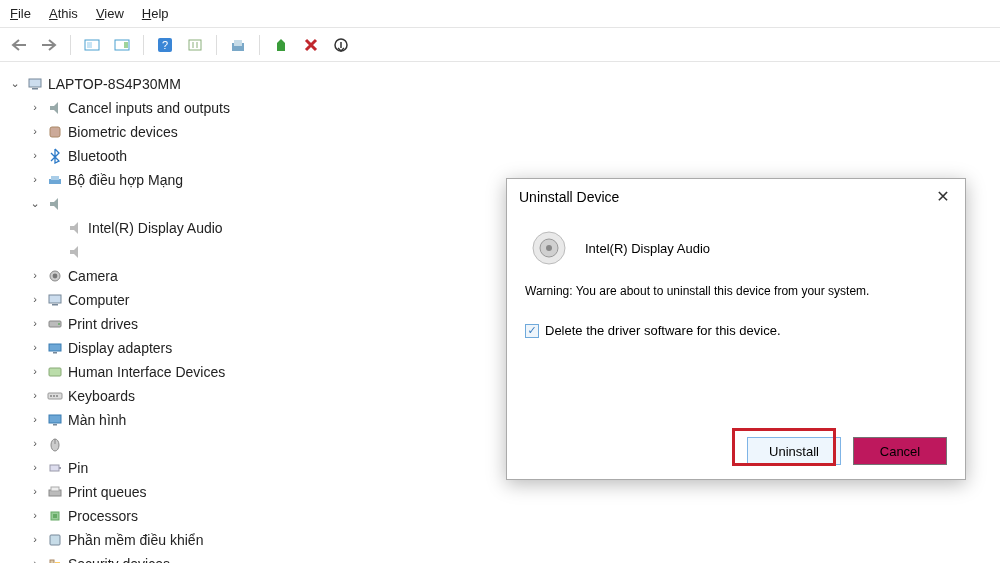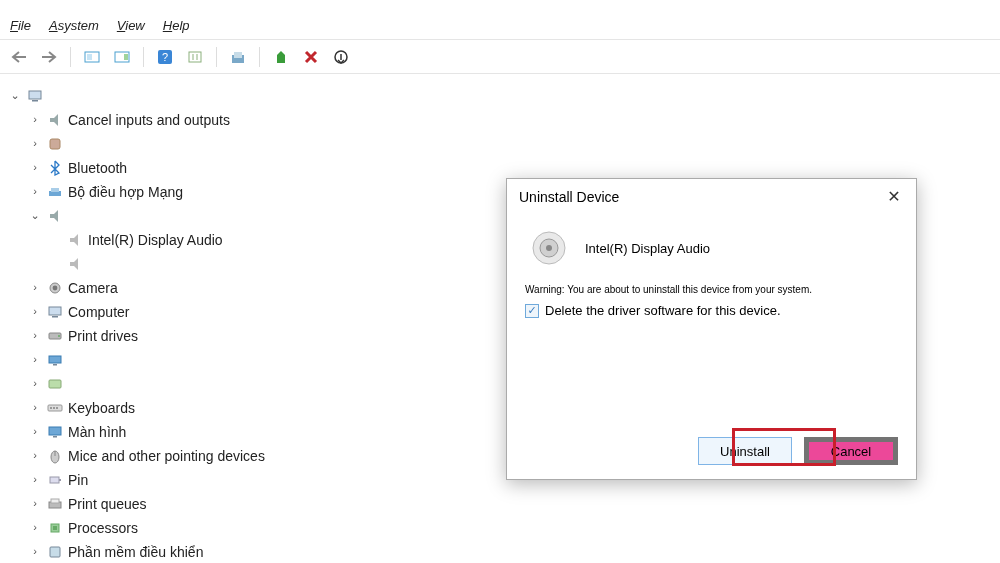--- a/index.html
+++ b/index.html
@@ -8,25 +8,24 @@
       font-size: 13px;
       background: #fff;
       width: 1000px;
       height: 563px;
       overflow: hidden;
       position: relative;
     }
     .menubar {
       display: flex;
       gap: 18px;
-      padding: 18px 10px 6px 10px;
+      padding: 6px 10px 6px 10px;
       border-bottom: 1px solid #e5e5e5;
       font-size: 13px;
       color: #222;
-      font-style: italic;
     }
     .menubar span { cursor: default; }
     .menubar span u { text-decoration: underline; }
     .toolbar {
       display: flex;
       align-items: center;
       gap: 8px;
       padding: 4px 8px;
       border-bottom: 1px solid #e5e5e5;
       height: 34px;
@@ -59,21 +58,21 @@
     .node-icon {
       width: 18px; height: 18px;
       display: inline-flex; align-items: center; justify-content: center;
     }
     .indent-1 { padding-left: 20px; }
     .indent-2 { padding-left: 40px; }
 
     .dialog {
       position: absolute;
       left: 506px; top: 178px;
-      width: 411px; height: 302px;
+      width: 460px; height: 302px;
       border: 1px solid #aaa;
       background: #fff;
       box-shadow: 0 4px 18px rgba(0,0,0,0.28);
       font-size: 13px;
     }
     .dlg-title {
       display: flex; justify-content: space-between; align-items: center;
       padding: 8px 12px;
       font-size: 14px;
     }
@@ -81,57 +80,57 @@
       font-size: 16px; color: #333; cursor: default; width: 20px; text-align: center;
     }
     .dlg-body { padding: 8px 18px; }
     .dlg-icon-row {
       display: flex; align-items: center; gap: 18px;
       padding: 8px 0 18px 6px;
     }
     .speaker-icon {
       width: 36px; height: 36px;
     }
-    .dlg-warning { font-size: 10px; margin-bottom: 8px; }
+    .dlg-warning { font-size: 12px; margin-bottom: 25px; }
     .dlg-check { display: flex; align-items: center; gap: 6px; font-size: 13px; }
     .dlg-check .checkbox {
       width: 14px; height: 14px; border: 1px solid #6fa9db;
       background: #eef5fb;
       display: inline-flex; align-items: center; justify-content: center;
       color: #3a7dc0; font-size: 11px; line-height: 1;
     }
     .dlg-buttons {
       position: absolute;
       bottom: 14px; right: 18px;
       display: flex; gap: 12px;
     }
     .dlg-btn {
       width: 94px; height: 28px;
       display: inline-flex; align-items: center; justify-content: center;
-      background: #ec4899;
-      border: 5px solid #737373;
+      background: #be185d;
+      border: 1px solid #737373;
       font-size: 13px;
       cursor: default;
     }
     .dlg-btn.primary {
       border: 1px solid #7fb4e6;
       background: #eef6fd;
     }
     .highlight-red {
       position: absolute;
       border: 3px solid #c81f2a;
       pointer-events: none;
     }
   </style>
 </head>
 <body>
 
 <div class="menubar">
   <span><u>F</u><span>ile</span></span>
-  <span><u>A</u><span>system</span></span>
+  <span><u>A</u><span>this</span></span>
   <span><u>V</u><span>iew</span></span>
   <span><u>H</u><span>elp</span></span>
 </div>
 
 <div class="toolbar">
   <span class="tb-btn">
     <svg width="16" height="14" viewBox="0 0 16 14">
         <path d="M8 2 L2 7 L8 12 M2 7 H15" stroke="#888" stroke-width="2" fill="none"></path>
       </svg>
   </span>
@@ -194,38 +193,40 @@
 
 <div class="tree">
   <div class="tree-row">
     <span class="toggle">⌄</span>
     <span class="node-icon">
       <svg width="16" height="16" viewBox="0 0 16 16">
           <rect x="2" y="3" width="12" height="8" fill="#cde" stroke="#789"></rect>
           <rect x="5" y="12" width="6" height="1.5" fill="#789"></rect>
         </svg>
     </span>
+    <span>LAPTOP-8S4P30MM</span>
   </div>
   <div id="tree-children">
       <div class="tree-row indent-1">
         <span class="toggle">›</span>
         <span class="node-icon">
           <svg width="16" height="16" viewBox="0 0 16 16">
             <path d="M3 6 L7 6 L11 2 L11 14 L7 10 L3 10 Z" fill="#9aa"></path>
           </svg>
         </span>
         <span>Cancel inputs and outputs</span>
       </div>
       <div class="tree-row indent-1">
         <span class="toggle">›</span>
         <span class="node-icon">
           <svg width="16" height="16" viewBox="0 0 16 16">
             <rect x="3" y="3" width="10" height="10" rx="2" fill="#ca9" stroke="#a86"></rect>
           </svg>
         </span>
+        <span>Biometric devices</span>
       </div>
       <div class="tree-row indent-1">
         <span class="toggle">›</span>
         <span class="node-icon">
           <svg width="16" height="16" viewBox="0 0 16 16">
             <path d="M8 1 L12 5 L8 9 L12 13 L8 15 L8 1 M4 5 L12 13 M4 13 L12 5" stroke="#2b79c7" stroke-width="1.3" fill="none"></path>
           </svg>
         </span>
         <span>Bluetooth</span>
       </div>
@@ -295,28 +296,30 @@
         <span>Print drives</span>
       </div>
       <div class="tree-row indent-1">
         <span class="toggle">›</span>
         <span class="node-icon">
           <svg width="16" height="16" viewBox="0 0 16 16">
             <rect x="2" y="4" width="12" height="7" fill="#6da7d6" stroke="#3a7cb2"></rect>
             <rect x="6" y="12" width="4" height="1.5" fill="#789"></rect>
           </svg>
         </span>
+        <span>Display adapters</span>
       </div>
       <div class="tree-row indent-1">
         <span class="toggle">›</span>
         <span class="node-icon">
           <svg width="16" height="16" viewBox="0 0 16 16">
             <rect x="2" y="4" width="12" height="8" rx="1" fill="#bda" stroke="#8a7"></rect>
           </svg>
         </span>
+        <span>Human Interface Devices</span>
       </div>
       <div class="tree-row indent-1">
         <span class="toggle">›</span>
         <span class="node-icon">
           <svg width="16" height="16" viewBox="0 0 16 16">
             <rect x="1" y="5" width="14" height="6" rx="1" fill="#ddd" stroke="#999"></rect>
             <rect x="3" y="7" width="2" height="2" fill="#999"></rect>
             <rect x="6" y="7" width="2" height="2" fill="#999"></rect>
             <rect x="9" y="7" width="2" height="2" fill="#999"></rect>
           </svg>
@@ -334,21 +337,20 @@
         <span>Màn hình</span>
       </div>
       <div class="tree-row indent-1">
         <span class="toggle">›</span>
         <span class="node-icon">
           <svg width="16" height="16" viewBox="0 0 16 16">
             <ellipse cx="8" cy="9" rx="4" ry="6" fill="#ccc" stroke="#888"></ellipse>
             <line x1="8" y1="3" x2="8" y2="8" stroke="#888"></line>
           </svg>
         </span>
-        <span>Mice and other pointing devices</span>
       </div>
       <div class="tree-row indent-1">
         <span class="toggle">›</span>
         <span class="node-icon">
           <svg width="16" height="16" viewBox="0 0 16 16">
             <rect x="3" y="5" width="9" height="6" fill="#dde" stroke="#99a"></rect>
             <rect x="12" y="7" width="2" height="2" fill="#99a"></rect>
           </svg>
         </span>
         <span>Pin</span>

